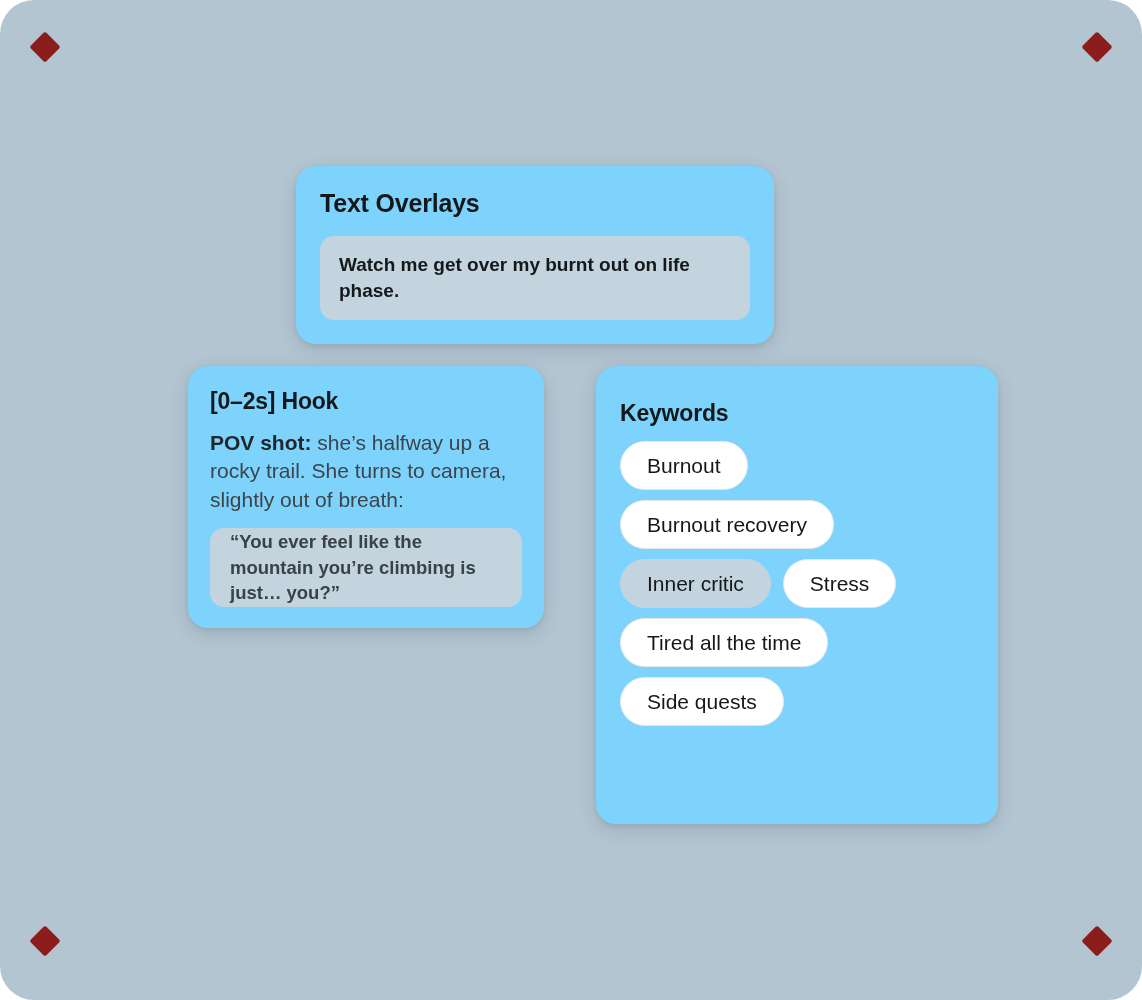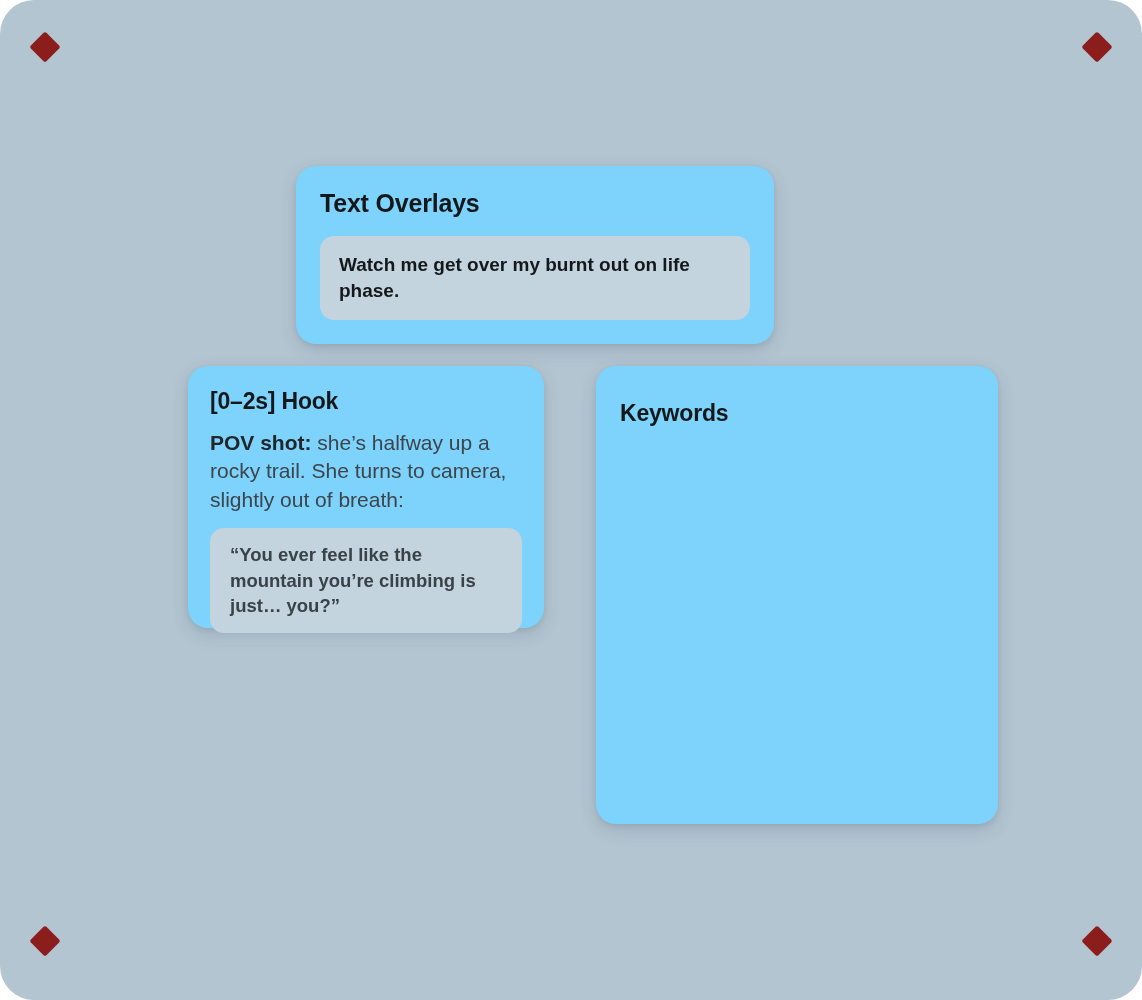--- a/index.html
+++ b/index.html
@@ -100,21 +100,21 @@
   }
   #overlay-bubble {
     color: #15181b;
     font-weight: bold;
     width: 100%;
   }
   #hook-quote {
     color: #3a4248;
     font-weight: bold;
     margin-top: 14px;
-    padding: 14px 20px;
+    padding: 1px 20px;
     font-size: 18.5px;
   }
 
   
   .hook-body {
     font-size: 21px;
     line-height: 1.36;
     color: #3d444b;
     margin: 0;
   }
@@ -169,15 +169,33 @@
   </div>
 
   <div class="card" id="card-hook">
     <h2 class="card-title">[0–2s] Hook</h2>
     <p class="hook-body"><b>POV shot:</b><span> she’s halfway up a rocky trail. She turns to camera, slightly out of breath:</span></p>
     <div class="bubble" id="hook-quote">“You ever feel like the mountain you’re climbing is just… you?”</div>
   </div>
 
   <div class="card" id="card-keywords">
     <h2 class="card-title">Keywords</h2>
+    <div id="chip-rows">
+        <div class="chip-row">
+          <div class="chip">Burnout</div>
+        </div>
+        <div class="chip-row">
+          <div class="chip">Burnout recovery</div>
+        </div>
+        <div class="chip-row">
+          <div class="chip selected">Inner critic</div>
+          <div class="chip">Stress</div>
+        </div>
+        <div class="chip-row">
+          <div class="chip">Tired all the time</div>
+        </div>
+        <div class="chip-row">
+          <div class="chip">Side quests</div>
+        </div>
+      </div>
   </div>
 
 </div>
 
 </body></html>

